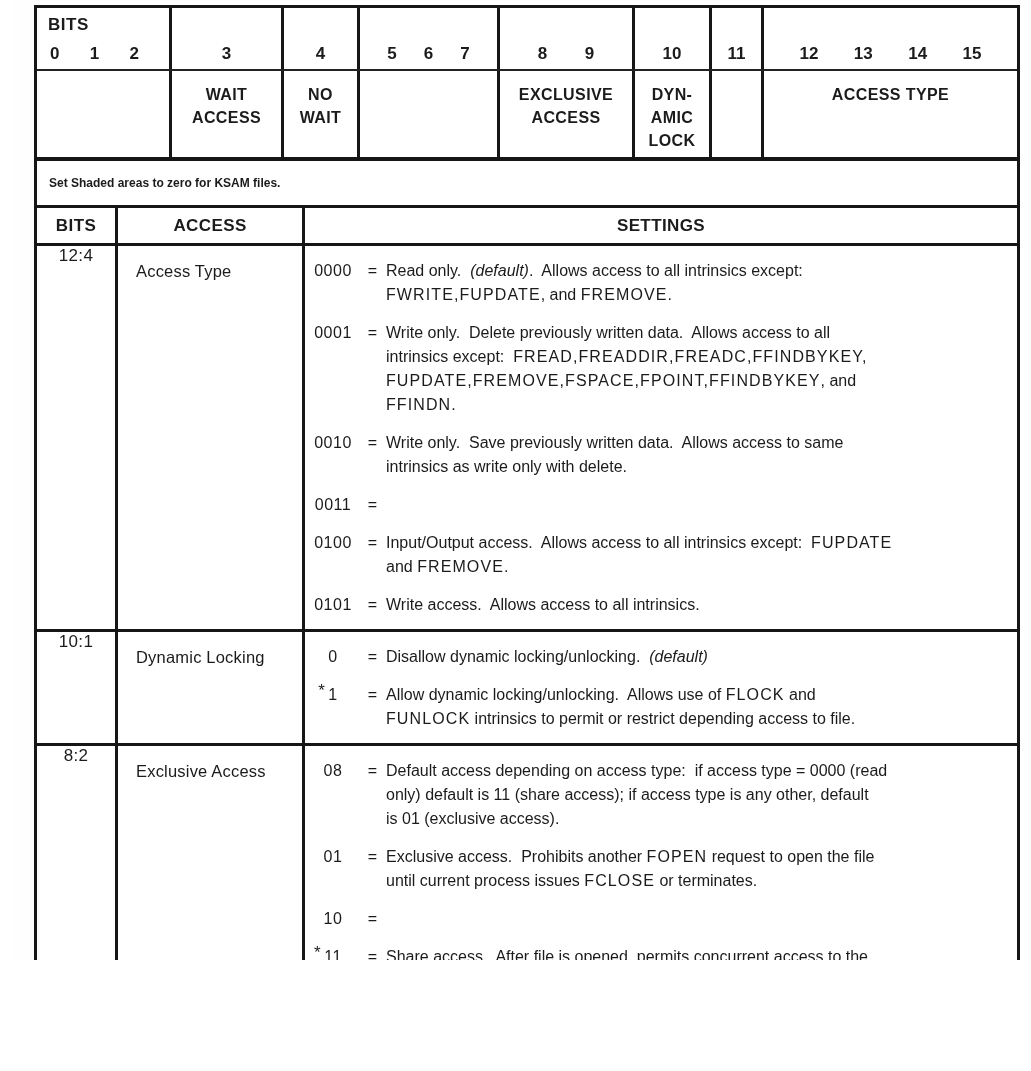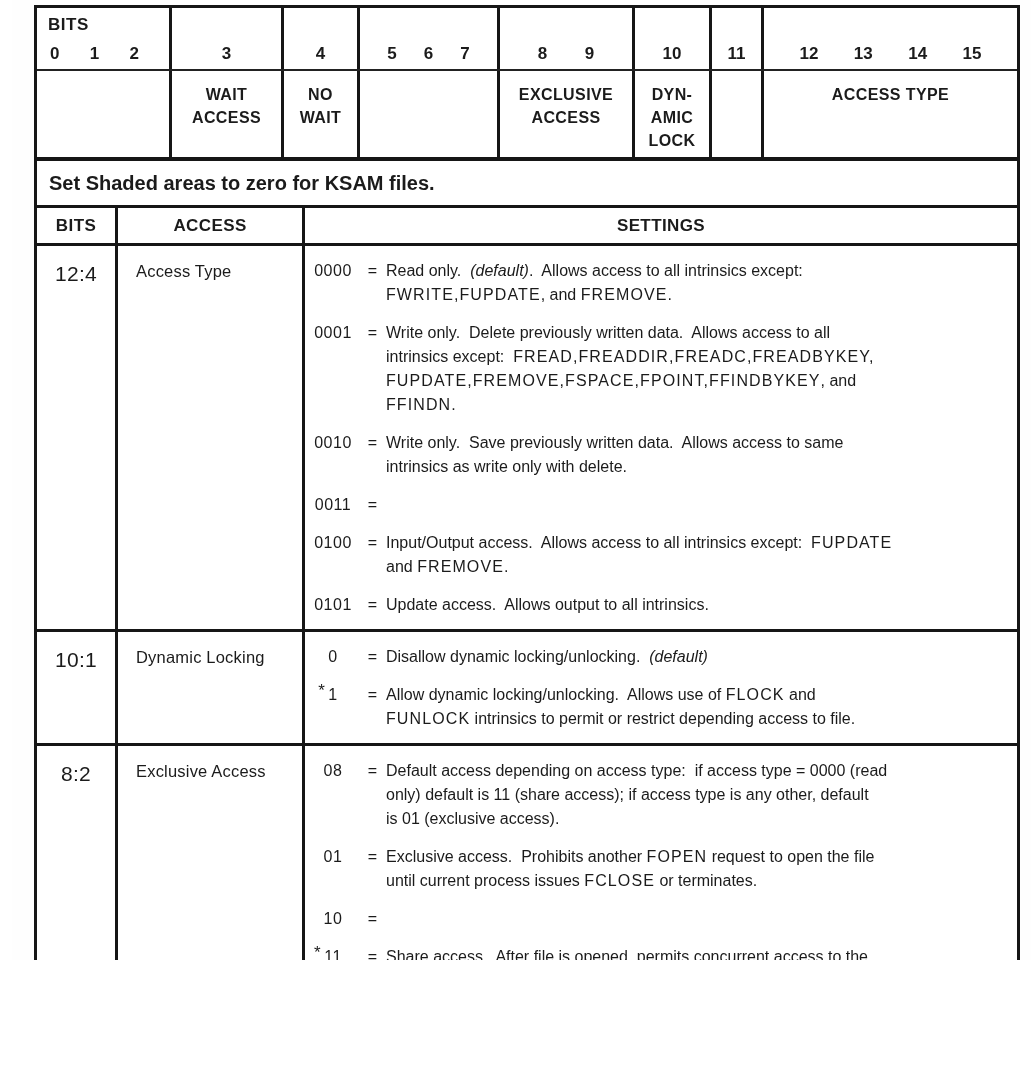--- a/index.html
+++ b/index.html
@@ -20,32 +20,32 @@
   .bit-cell{border-right:3px solid #161616;box-sizing:border-box;min-width:0;}
   .bit-cell:last-child{border-right:none;text-align:center;}
   .num-cell{position:relative;display:flex;align-items:flex-end;padding-bottom:7px;}
   .bits-word{position:absolute;top:7px;left:11px;font-weight:bold;font-size:17px;letter-spacing:.5px;}
   .nums{display:flex;flex:1;justify-content:space-evenly;font-weight:bold;font-size:17px;line-height:17px;}
   .num-cell.first .nums{justify-content:space-between;padding:0 30px 0 13px;}
   .label-cell{display:flex;flex-direction:column;align-items:center;padding-top:12px;
     font-weight:bold;font-size:16px;line-height:23px;letter-spacing:.4px;text-align:center;}
   
   .note-row{height:44px;border-bottom:3px solid #161616;display:flex;align-items:center;
-    padding-left:12px;font-weight:bold;font-size:20px;}
+    padding-left:12px;font-weight:bold;font-size:12px;}
   
   .maingrid{display:grid;grid-template-columns:81px 187px 1fr;}
   .main-header{height:35px;border-bottom:3px solid #161616;}
   .mh-cell{display:flex;align-items:center;justify-content:center;font-weight:bold;
     font-size:17px;letter-spacing:.4px;border-right:3px solid #161616;box-sizing:border-box;}
   .mh-cell:last-child{border-right:none;}
   .main-row{border-bottom:3px solid #161616;}
   .main-row:last-child{border-bottom:none;}
   .cell{border-right:3px solid #161616;box-sizing:border-box;min-width:0;}
   .cell.c-settings{border-right:none;}
-  .c-bits-val{text-align:center;padding-top:16px;font-size:21px;letter-spacing:.3px;}
+  .c-bits-val{text-align:center;font-size:17px;letter-spacing:.3px;}
   .c-option-val{padding:16px 0 0 18px;font-size:16.5px;letter-spacing:.2px;}
   .c-settings{padding:13px 6px 12px 2px;}
   .row-0{min-height:364px;}
   .row-1{min-height:103px;}
   .row-2{min-height:317px;}
   
   .entry{display:grid;grid-template-columns:52px 27px 1fr;margin-bottom:14px;
     font-size:16px;line-height:24px;}
   .entry:last-child{margin-bottom:0;}
   .scode{text-align:center;}
@@ -157,21 +157,21 @@
             <div class="entry">
               <div class="scode"><span class="codeval">0000</span></div>
               <div class="eq">=</div>
               <div class="stext"><span>Read only.  </span><span class="it">(default)</span><span>.  Allows access to all intrinsics except:
 </span><span class="wide">FWRITE,FUPDATE</span><span>, and </span><span class="wide">FREMOVE</span><span>.</span></div>
             </div>
             <div class="entry">
               <div class="scode"><span class="codeval">0001</span></div>
               <div class="eq">=</div>
               <div class="stext"><span>Write only.  Delete previously written data.  Allows access to all
-intrinsics except:  </span><span class="wide">FREAD,FREADDIR,FREADC,FREADBYKEY,</span><span>
+intrinsics except:  </span><span class="wide">FREAD,FREADDIR,FREADC,FFINDBYKEY,</span><span>
 </span><span class="wide">FUPDATE,FREMOVE,FSPACE,FPOINT,FFINDBYKEY</span><span>, and
 </span><span class="wide">FFINDN</span><span>.</span></div>
             </div>
             <div class="entry">
               <div class="scode"><span class="codeval">0010</span></div>
               <div class="eq">=</div>
               <div class="stext"><span>Write only.  Save previously written data.  Allows access to same
 intrinsics as write only with delete.</span></div>
             </div>
             <div class="entry">
@@ -180,21 +180,21 @@
             </div>
             <div class="entry">
               <div class="scode"><span class="codeval">0100</span></div>
               <div class="eq">=</div>
               <div class="stext"><span>Input/Output access.  Allows access to all intrinsics except:  </span><span class="wide">FUPDATE</span><span>
 and </span><span class="wide">FREMOVE</span><span>.</span></div>
             </div>
             <div class="entry">
               <div class="scode"><span class="codeval">0101</span></div>
               <div class="eq">=</div>
-              <div class="stext"><span>Update access.  Allows output to all intrinsics.</span></div>
+              <div class="stext"><span>Write access.  Allows access to all intrinsics.</span></div>
             </div>
           </div>
         </div>
         <div class="maingrid main-row row-1">
           <div class="cell c-bits-val">10:1</div>
           <div class="cell c-option-val">Dynamic Locking</div>
           <div class="cell c-settings">
             <div class="entry">
               <div class="scode"><span class="codeval">0</span></div>
               <div class="eq">=</div>

